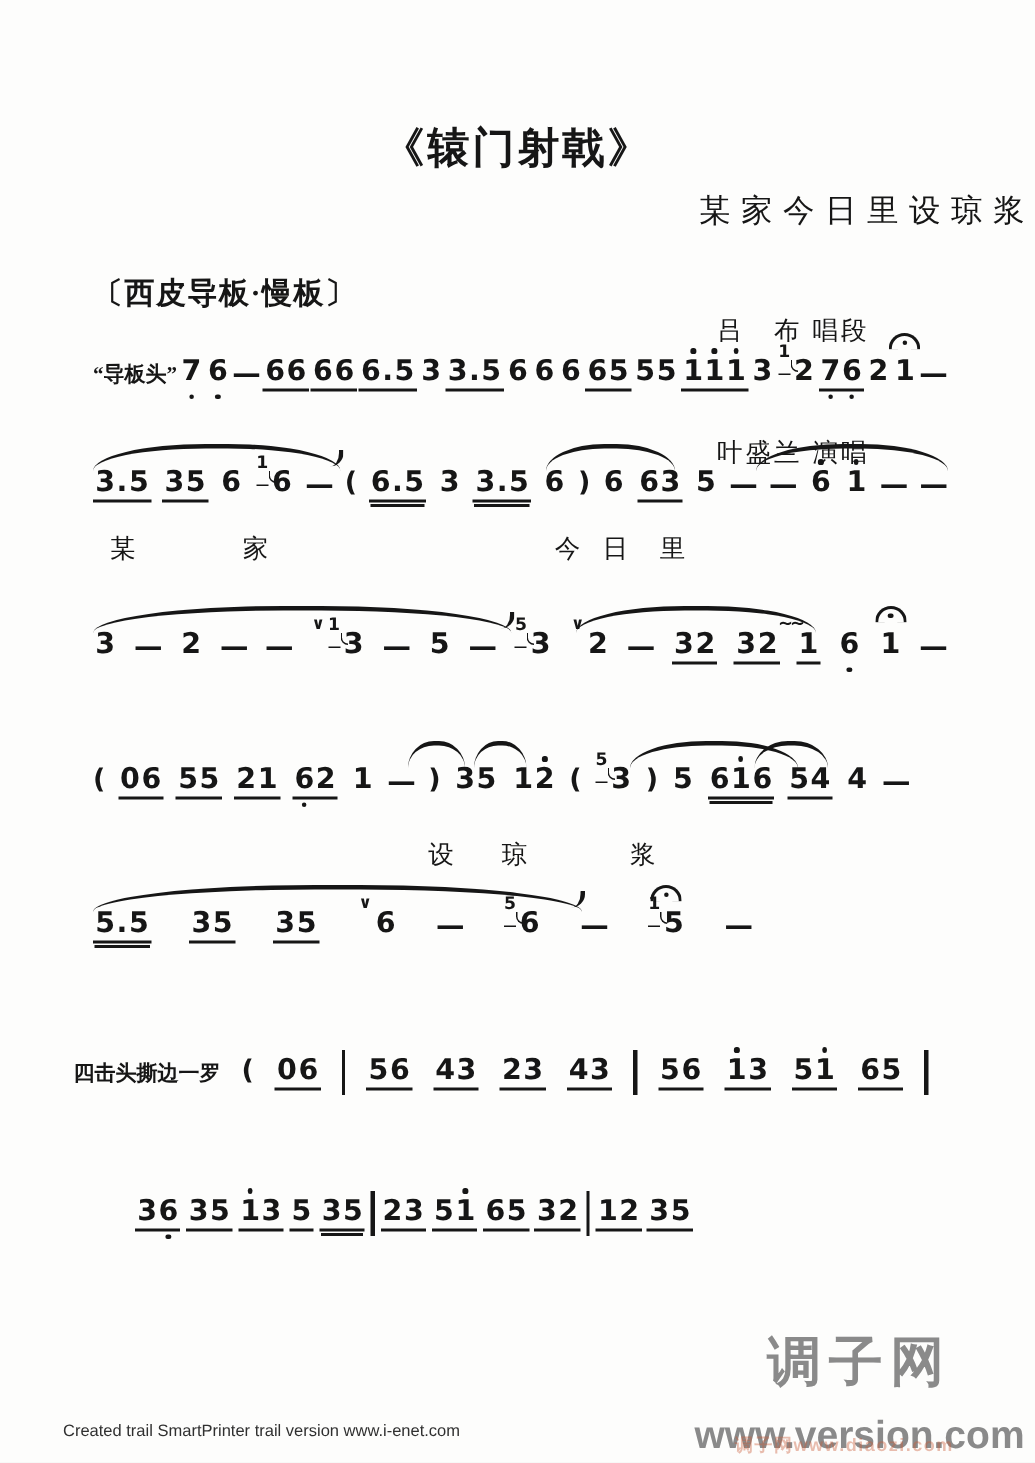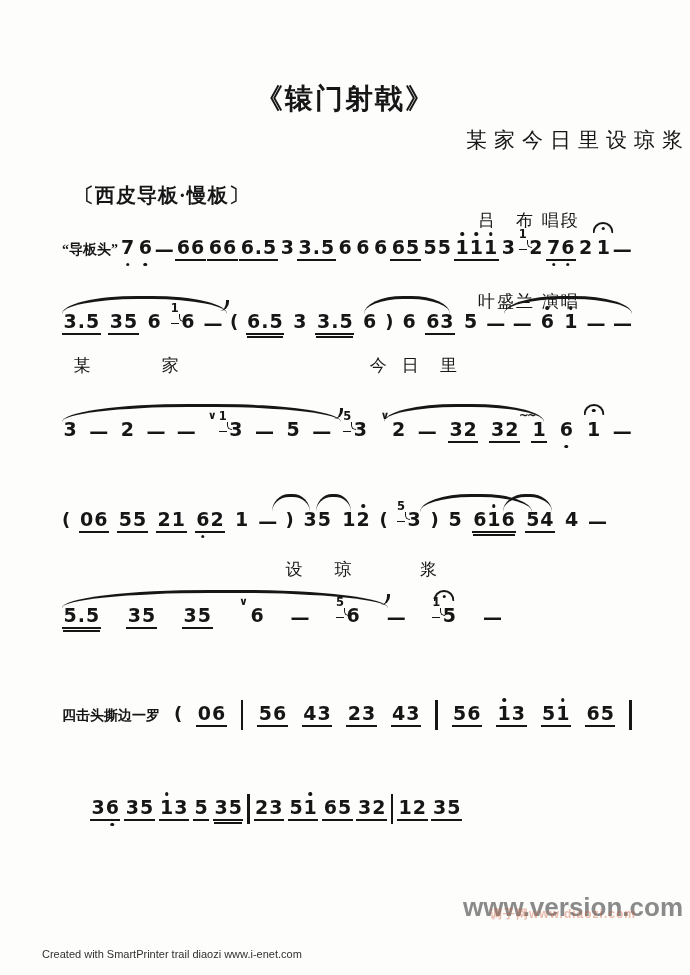--- a/index.html
+++ b/index.html
@@ -6,21 +6,21 @@
   body{background:#e8e8e8;font-family:"Liberation Sans",sans-serif;}
   .page{position:relative;width:690px;height:975px;background:#fdfdfc;margin:0 auto;overflow:hidden;color:#161616;}
 
   .title{position:absolute;top:80px;left:0;width:100%;text-align:center;
          font-family:Liberation Serif, serif;font-weight:bold;font-size:28px;letter-spacing:2px;}
   .subtitle{position:absolute;top:126px;left:0;width:100%;text-align:right;
          font-family:"Liberation Serif",serif;font-size:21px;letter-spacing:7px;}
   .credits{position:absolute;top:153px;left:478px;font-family:Liberation Sans, sans-serif;
          font-size:17px;line-height:27px;letter-spacing:2px;white-space:pre;}
   .mode{position:absolute;top:182px;left:62px;font-family:"Liberation Serif",serif;
-         font-weight:bold;font-size:20px;letter-spacing:1px;margin-left:12px;}
+         font-weight:bold;font-size:20px;letter-spacing:1px;}
 
   .mline{position:absolute;height:80px;}
   .tokens{display:flex;justify-content:space-between;align-items:flex-start;margin-top:16px;}
   .note{display:inline-flex;position:relative;font-weight:bold;font-size:19px;line-height:1;
         font-family:"DejaVu Sans",sans-serif;}
   .nv{display:inline-flex;position:relative;padding:0 1px 2px;}
   .u1 .nv,.u2 .nv{border-bottom:2.2px solid #161616;}
   .u2 .nv::after{content:"";position:absolute;left:1px;right:1px;bottom:-5px;height:2.2px;background:#161616;}
   .ch{position:relative;padding:0 0.5px;}
   .ch.da::before{content:"";position:absolute;top:-6px;left:50%;transform:translateX(-50%);
@@ -478,21 +478,21 @@
           <span class="note">
             <span class="grace">1</span>
             <span class="nv">
               <span class="ch">5</span>
             </span>
             <span class="fermata"></span>
           </span>
           <span class="dash">—</span>
         </div>
       </div>
-      <div class="mline" style="top: 688px; left: 62px; width: 570px;">
+      <div class="mline" style="top: 688px; left: 49px; width: 570px;">
         <div class="tokens">
           <span class="tlabel">四击头撕边一罗</span>
           <span class="paren">(</span>
           <span class="note u1">
             <span class="nv">
               <span class="ch">0</span>
               <span class="ch">6</span>
             </span>
           </span>
           <span class="barline"></span>
@@ -615,19 +615,20 @@
             <span class="nv">
               <span class="ch">3</span>
               <span class="ch">5</span>
             </span>
           </span>
         </div>
       </div>
     </div>
 
   <div class="watermark">
+    <div class="wm-name">调子网</div>
     <div class="wm-url">
       <span class="wm-faint">调子网www.diaozi.com</span>
       <span>www.version.com</span>
     </div>
   </div>
-  <div class="caption">Created with SmartPrinter trail diaozi www.i-enet.com</div>
+  <div class="caption">Created trail SmartPrinter trail version www.i-enet.com</div>
 </div>
 
 </body></html>

